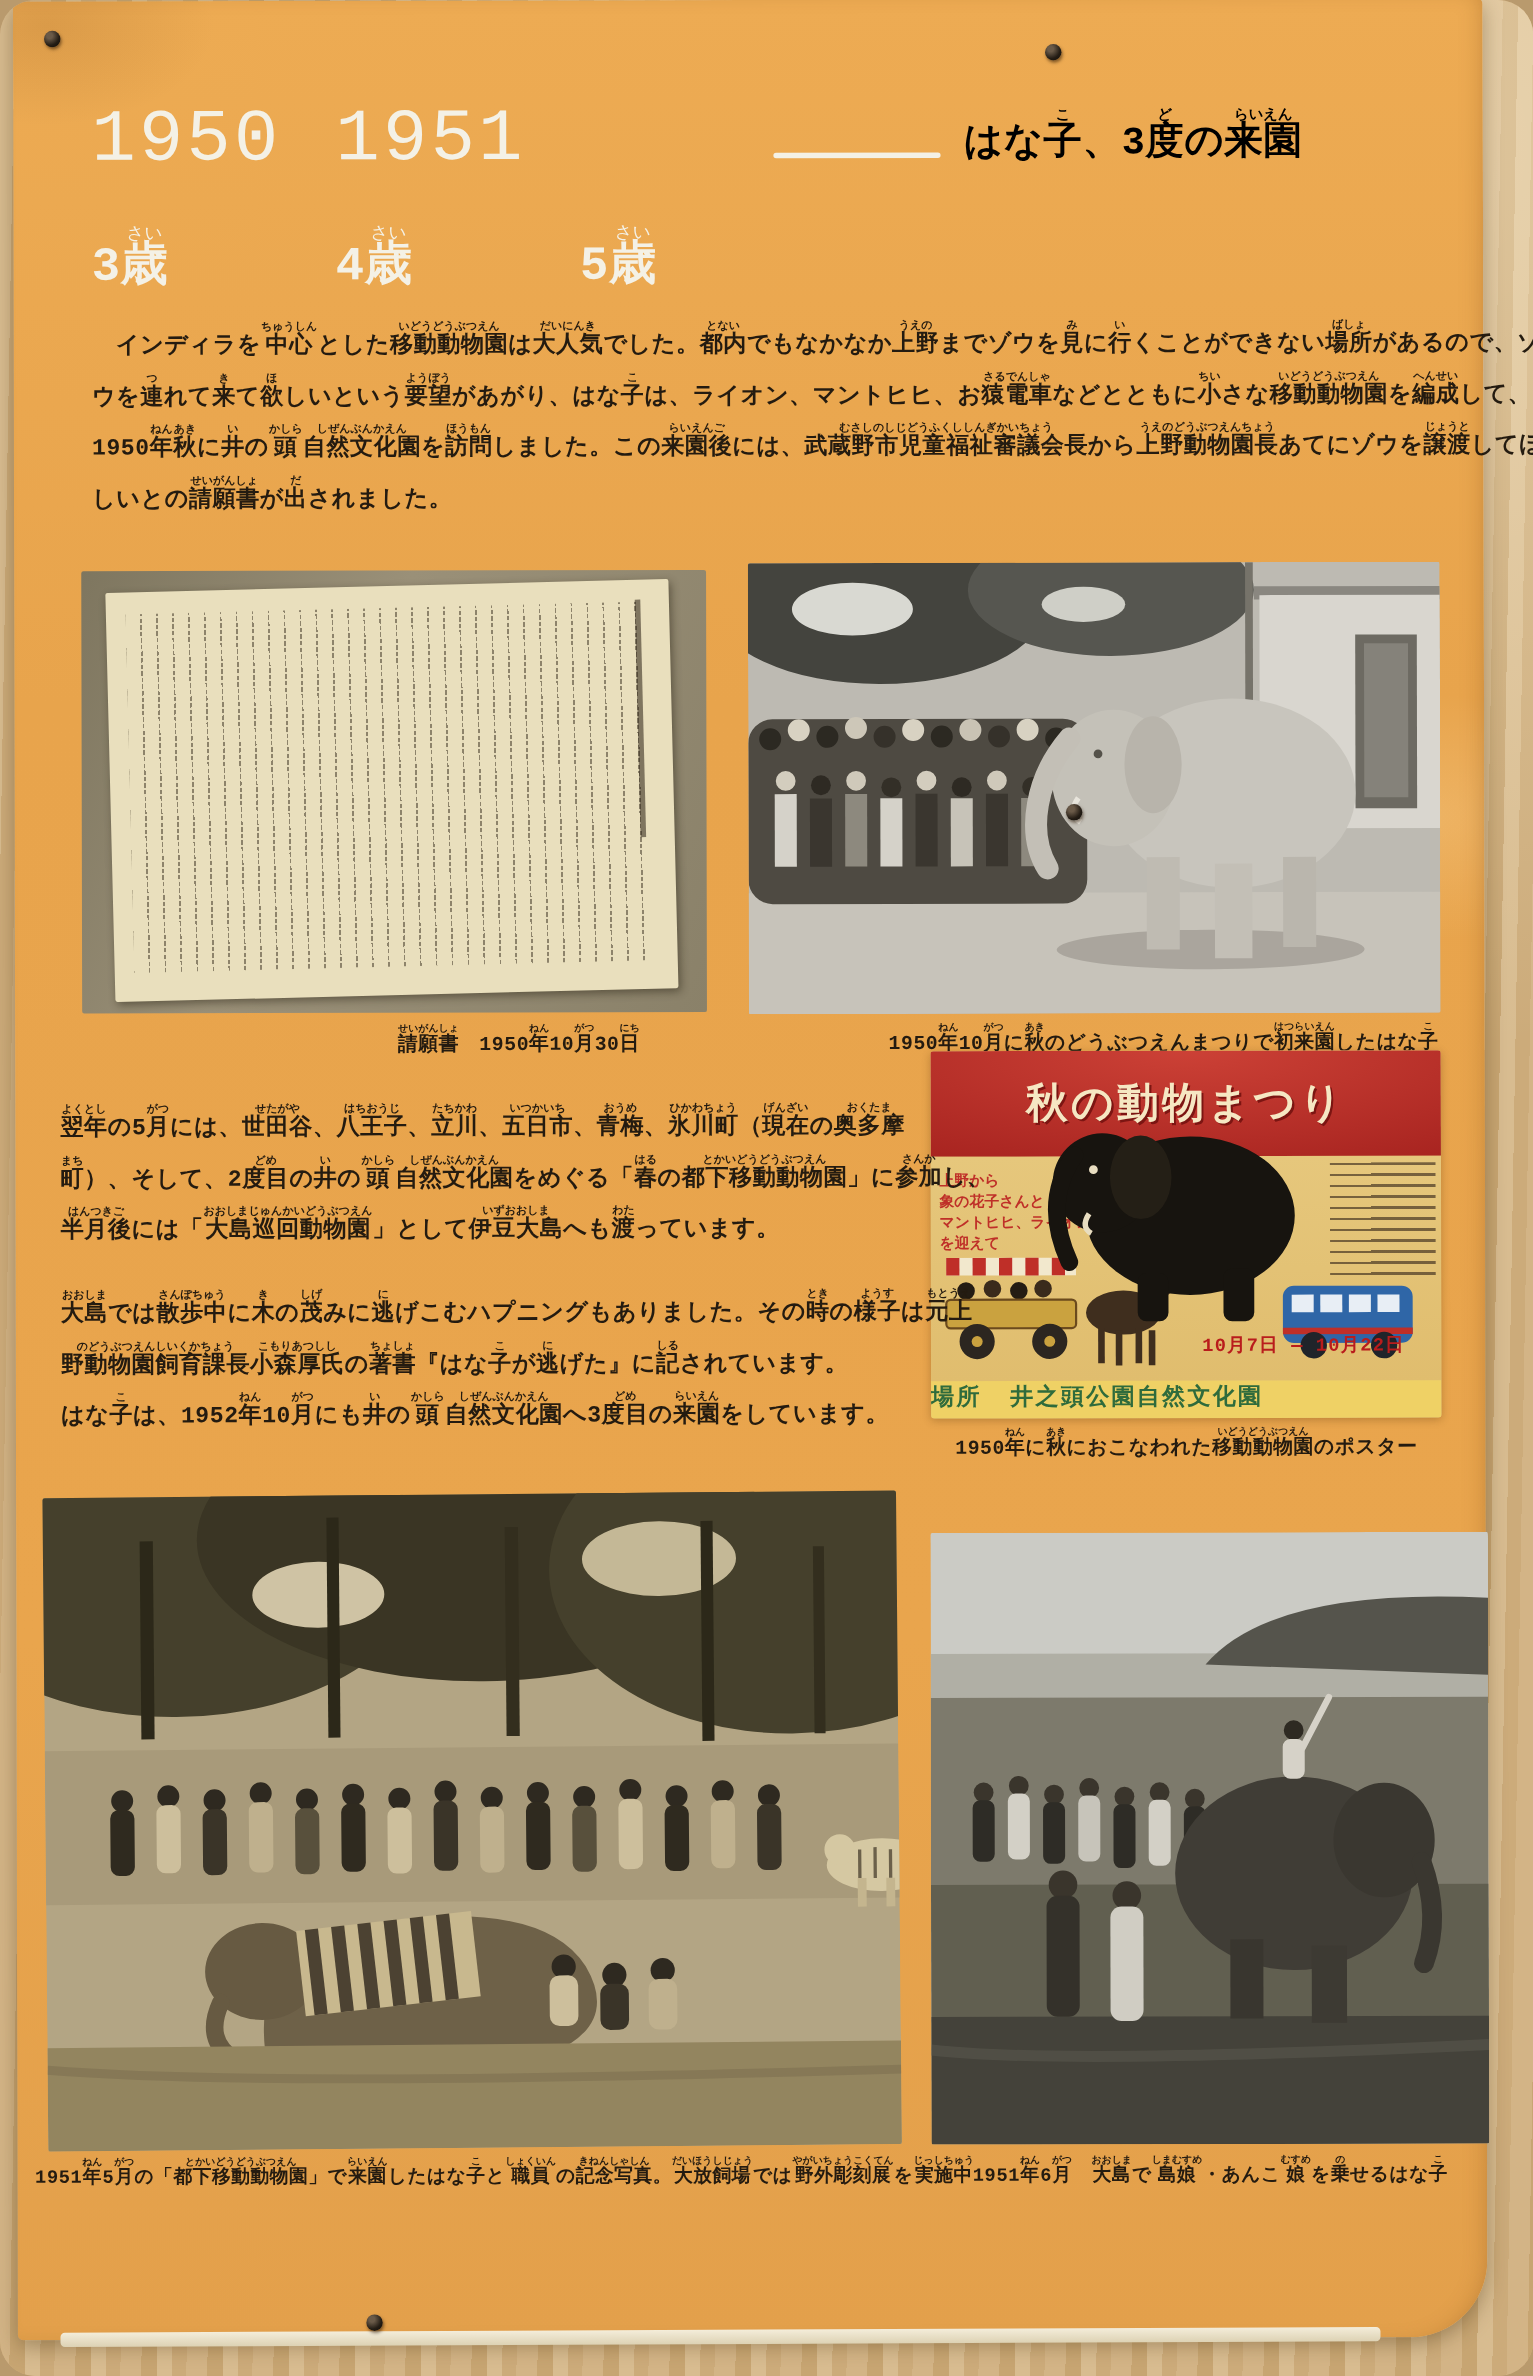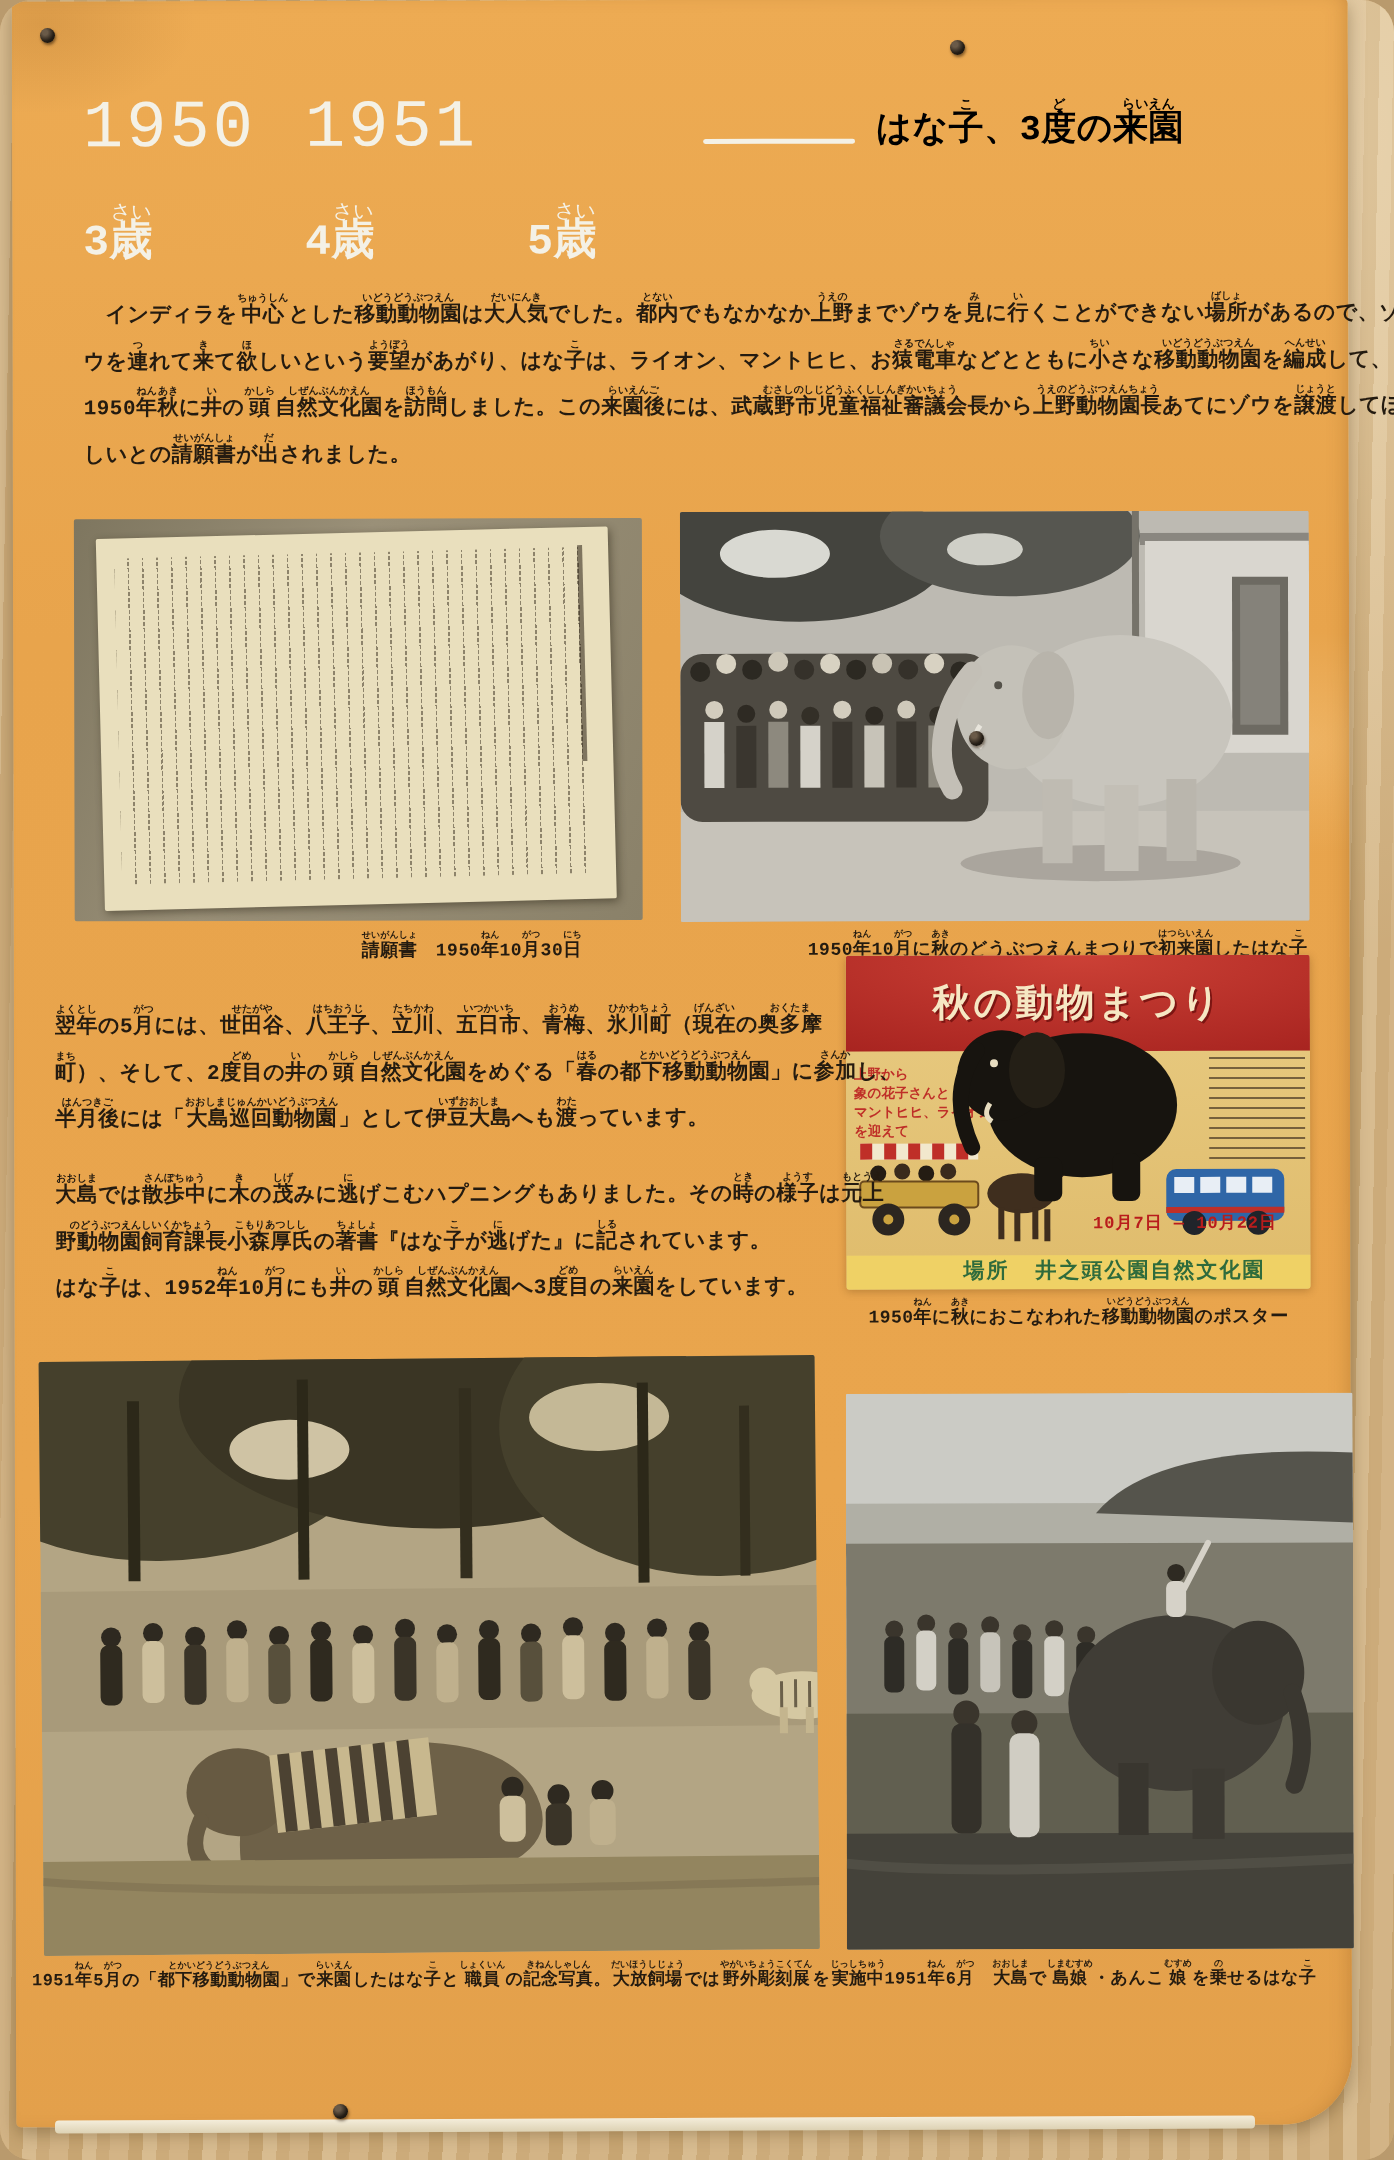--- a/index.html
+++ b/index.html
@@ -35,21 +35,21 @@
   .years{position:absolute;left:71px;top:94px;display:flex;color:#f4f1e6;
     font-size:67px;line-height:1;font-weight:500;letter-spacing:3px;}
   .years span{display:inline-block;width:222px;}
   .dash{position:absolute;left:691px;top:139px;width:152px;height:5px;background:#f4f1e6;border-radius:3px;}
   .ptitle{position:absolute;left:864px;top:98px;}
   .ptitle .seg .rb{font-size:35px;font-weight:800;line-height:1.05;}
   .ptitle .seg .rt{font-size:13px;height:15px;line-height:15px;font-weight:700;}
   .ages{position:absolute;left:71px;top:204px;display:flex;}
   .ages .age{width:222px;}
   .ages .seg .rb{font-size:43px;font-weight:700;line-height:1;}
-  .ages .seg .rt{font-size:20px;height:16px;line-height:16px;}
+  .ages .seg .rt{font-size:16px;height:16px;line-height:16px;}
 
   .block{position:absolute;}
   .block .line{margin-bottom:12px;}
   .body-text .seg .rb{font-size:21px;}
   .indent1{padding-left:22px;}
   .strong .seg .rb{font-weight:800;}
 
   .caption{position:absolute;text-align:center;}
   .caption .seg .rb{font-size:18px;}
   .caption .seg .rt{font-size:9px;height:10px;line-height:10px;}
@@ -76,21 +76,21 @@
   .fp-title{position:absolute;left:0;top:22px;width:100%;text-align:center;color:#f6e7c3;
     font-size:38px;font-weight:800;letter-spacing:3px;text-shadow:2px 2px 0 #7c1512;}
   .fp-body{position:absolute;left:0;top:96px;width:100%;height:204px;
     background:linear-gradient(180deg,#e6c77c,#e0bd6e);}
   .fp-left{position:absolute;left:8px;top:110px;color:#bf2f28;font-size:13.5px;font-weight:800;line-height:19px;}
   .fp-route{position:absolute;right:5px;top:102px;width:96px;height:104px;opacity:.8;
     background:repeating-linear-gradient(180deg, rgba(45,30,20,.75) 0 2.5px, transparent 2.5px 10px);}
   .fp-date{position:absolute;left:46%;top:256px;width:54%;text-align:center;color:#b91c1c;
     font-size:17px;font-weight:800;letter-spacing:1px;}
   .fp-place{position:absolute;left:0;top:300px;width:100%;height:34px;line-height:34px;
-    background:#efd165;color:#2f6b3c;font-weight:800;font-size:21px;text-align:center;letter-spacing:2px;padding-left:36px;}
+    background:#efd165;color:#2f6b3c;font-weight:800;font-size:21px;text-align:left;letter-spacing:2px;}
   .fp-place .sp{display:inline-block;width:26px;}
 </style>
 </head>
 <body>
 
 <div class="canvas">
   <div class="wood"></div>
   <div class="curl"></div>
 
   <div class="poster">

